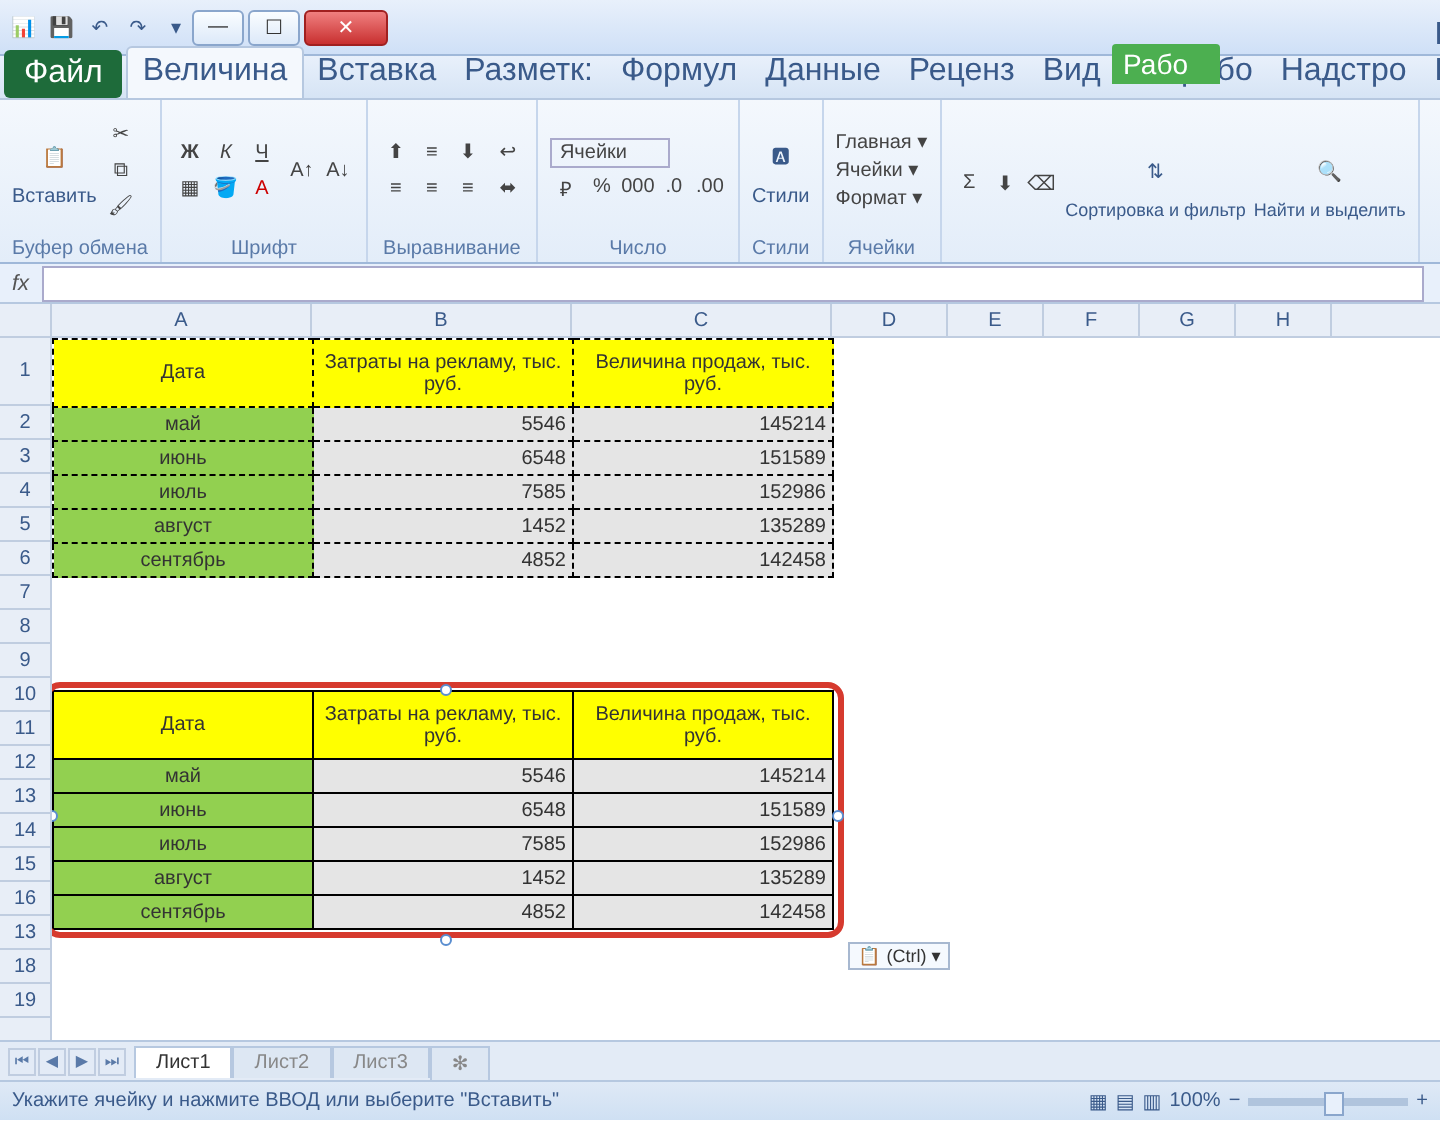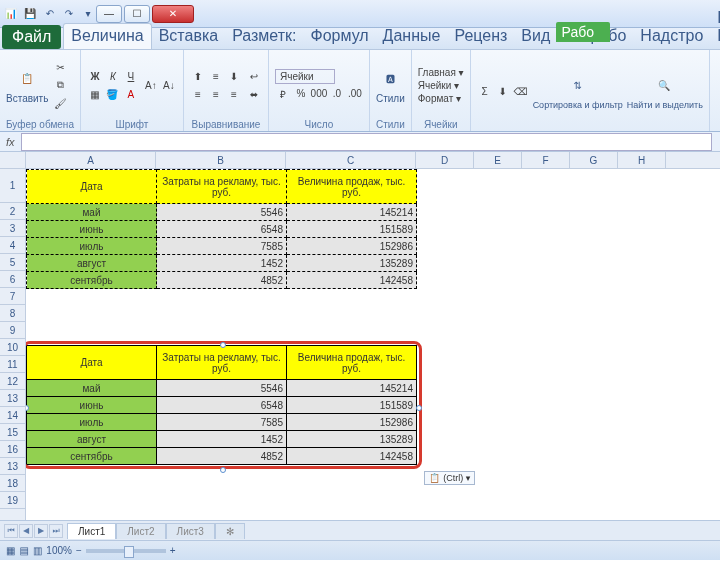--- a/index.html
+++ b/index.html
@@ -338,20 +338,21 @@
       <span>▶</span>
       <span>⏭</span>
     </div>
   <div class="stab">Лист1</div>
   <div class="stab inact">Лист2</div>
   <div class="stab inact">Лист3</div>
   <div class="stab inact">✻</div>
 </div>
 
 <div class="statusbar">
+  <span>Укажите ячейку и нажмите ВВОД или выберите "Вставить"</span>
   <div class="zoom">
     <span>▦</span>
     <span>▤</span>
     <span>▥</span>
     <span>100%</span>
     <span>−</span>
     <div class="slider"></div>
     <span>+</span>
   </div>
 </div>

